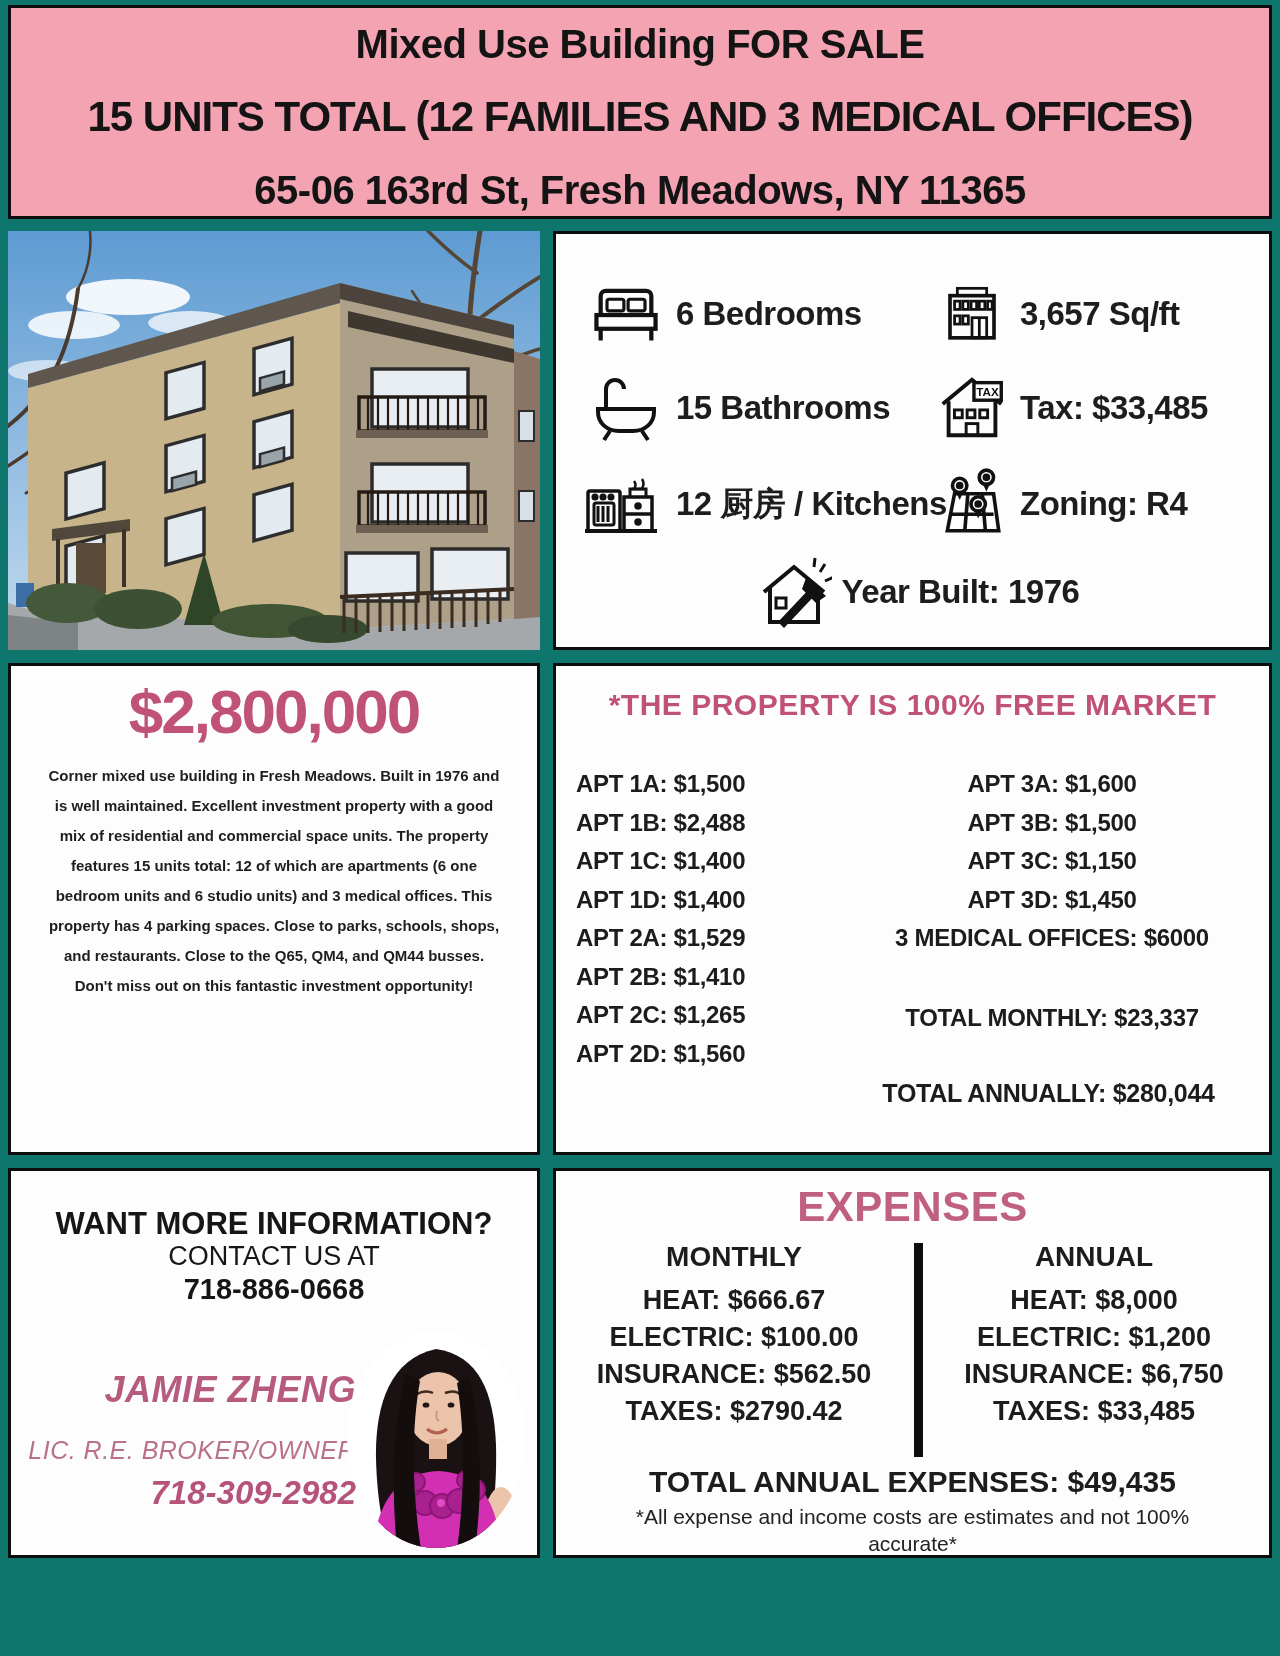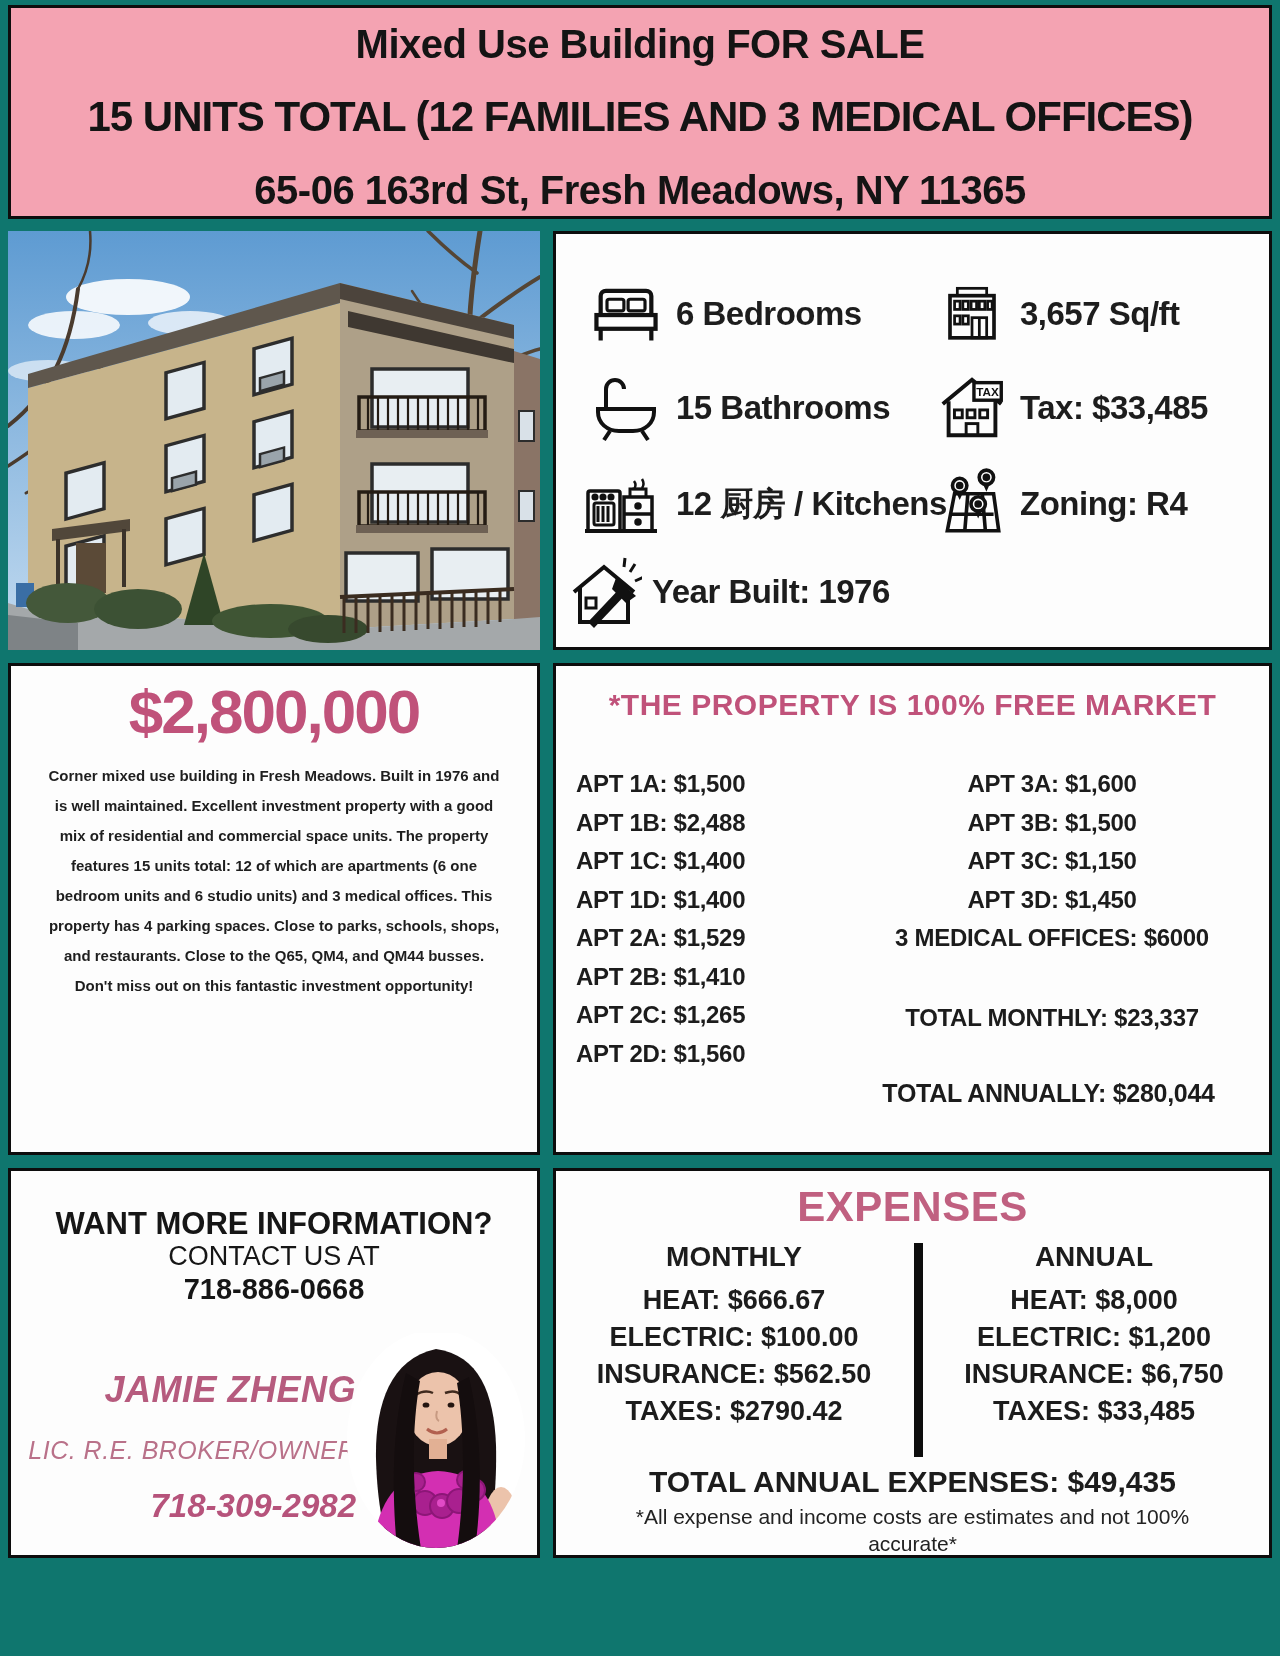--- a/index.html
+++ b/index.html
@@ -17,21 +17,21 @@
 
   
   #photo{position:absolute;top:231px;left:8px;width:532px;height:419px;background:#7fa8cd;}
   #photo svg{display:block;}
 
   
   #stats{top:231px;left:553px;width:719px;height:419px;}
   .srow{position:absolute;left:0;right:0;height:80px;}
   .sgroup{position:absolute;display:flex;align-items:center;height:80px;}
   .sgl{left:20px;}  .sgr{left:368px;}
-  .sgc{left:0;right:0;}
+  .sgc{left:0;right:0;justify-content:center;}
   .sicon{display:flex;align-items:center;justify-content:center;width:96px;flex:0 0 96px;}
   .sgl .sicon{width:100px;flex:0 0 100px;}
   .slabel{font-size:33px;font-weight:600;color:#1d1d1d;letter-spacing:-.5px;white-space:nowrap;}
 
   
   #pricepanel{top:663px;left:8px;width:532px;height:492px;text-align:center;}
   #price{margin-top:10px;font-size:62px;font-weight:800;color:#c0527a;letter-spacing:-2px;}
   #desc{margin:14px 34px 0;font-size:15px;font-weight:700;line-height:30px;color:#1e1e1e;}
 
   
@@ -48,21 +48,21 @@
 
   
   #contactpanel{top:1168px;left:8px;width:532px;height:390px;}
   #contact-head{position:absolute;top:36px;left:0;right:0;text-align:center;line-height:33px;color:#161616;}
   #c1{font-size:31px;font-weight:800;}
   #c2{font-size:27px;font-weight:400;}
   #c3{font-size:29px;font-weight:800;}
   #agent{position:absolute;top:198px;left:0;width:345px;text-align:right;font-style:italic;}
   #agent-name{font-size:36px;font-weight:800;color:#b65b7e;letter-spacing:.5px;}
   #agent-title{margin-top:25px;font-size:25px;font-weight:400;color:#b97189;letter-spacing:.5px;}
-  #agent-phone{margin-top:22px;font-size:33px;font-weight:700;color:#b6537b;}
+  #agent-phone{margin-top:9px;font-size:33px;font-weight:700;color:#b6537b;}
   #agent-photo{position:absolute;right:10px;bottom:6px;width:182px;height:216px;}
 
   
   #expenses{top:1168px;left:553px;width:719px;height:390px;}
   #exp-title{position:absolute;top:12px;left:0;right:0;text-align:center;
              font-size:42px;font-weight:800;color:#c06080;letter-spacing:.5px;}
   .expcol{position:absolute;top:70px;width:352px;text-align:center;}
   #exp-monthly{left:2px;}  #exp-annual{left:362px;}
   .expcol .chead{font-size:28px;font-weight:800;margin-bottom:9px;}
   .expcol .citem{font-size:27px;font-weight:700;line-height:37px;white-space:nowrap;}

